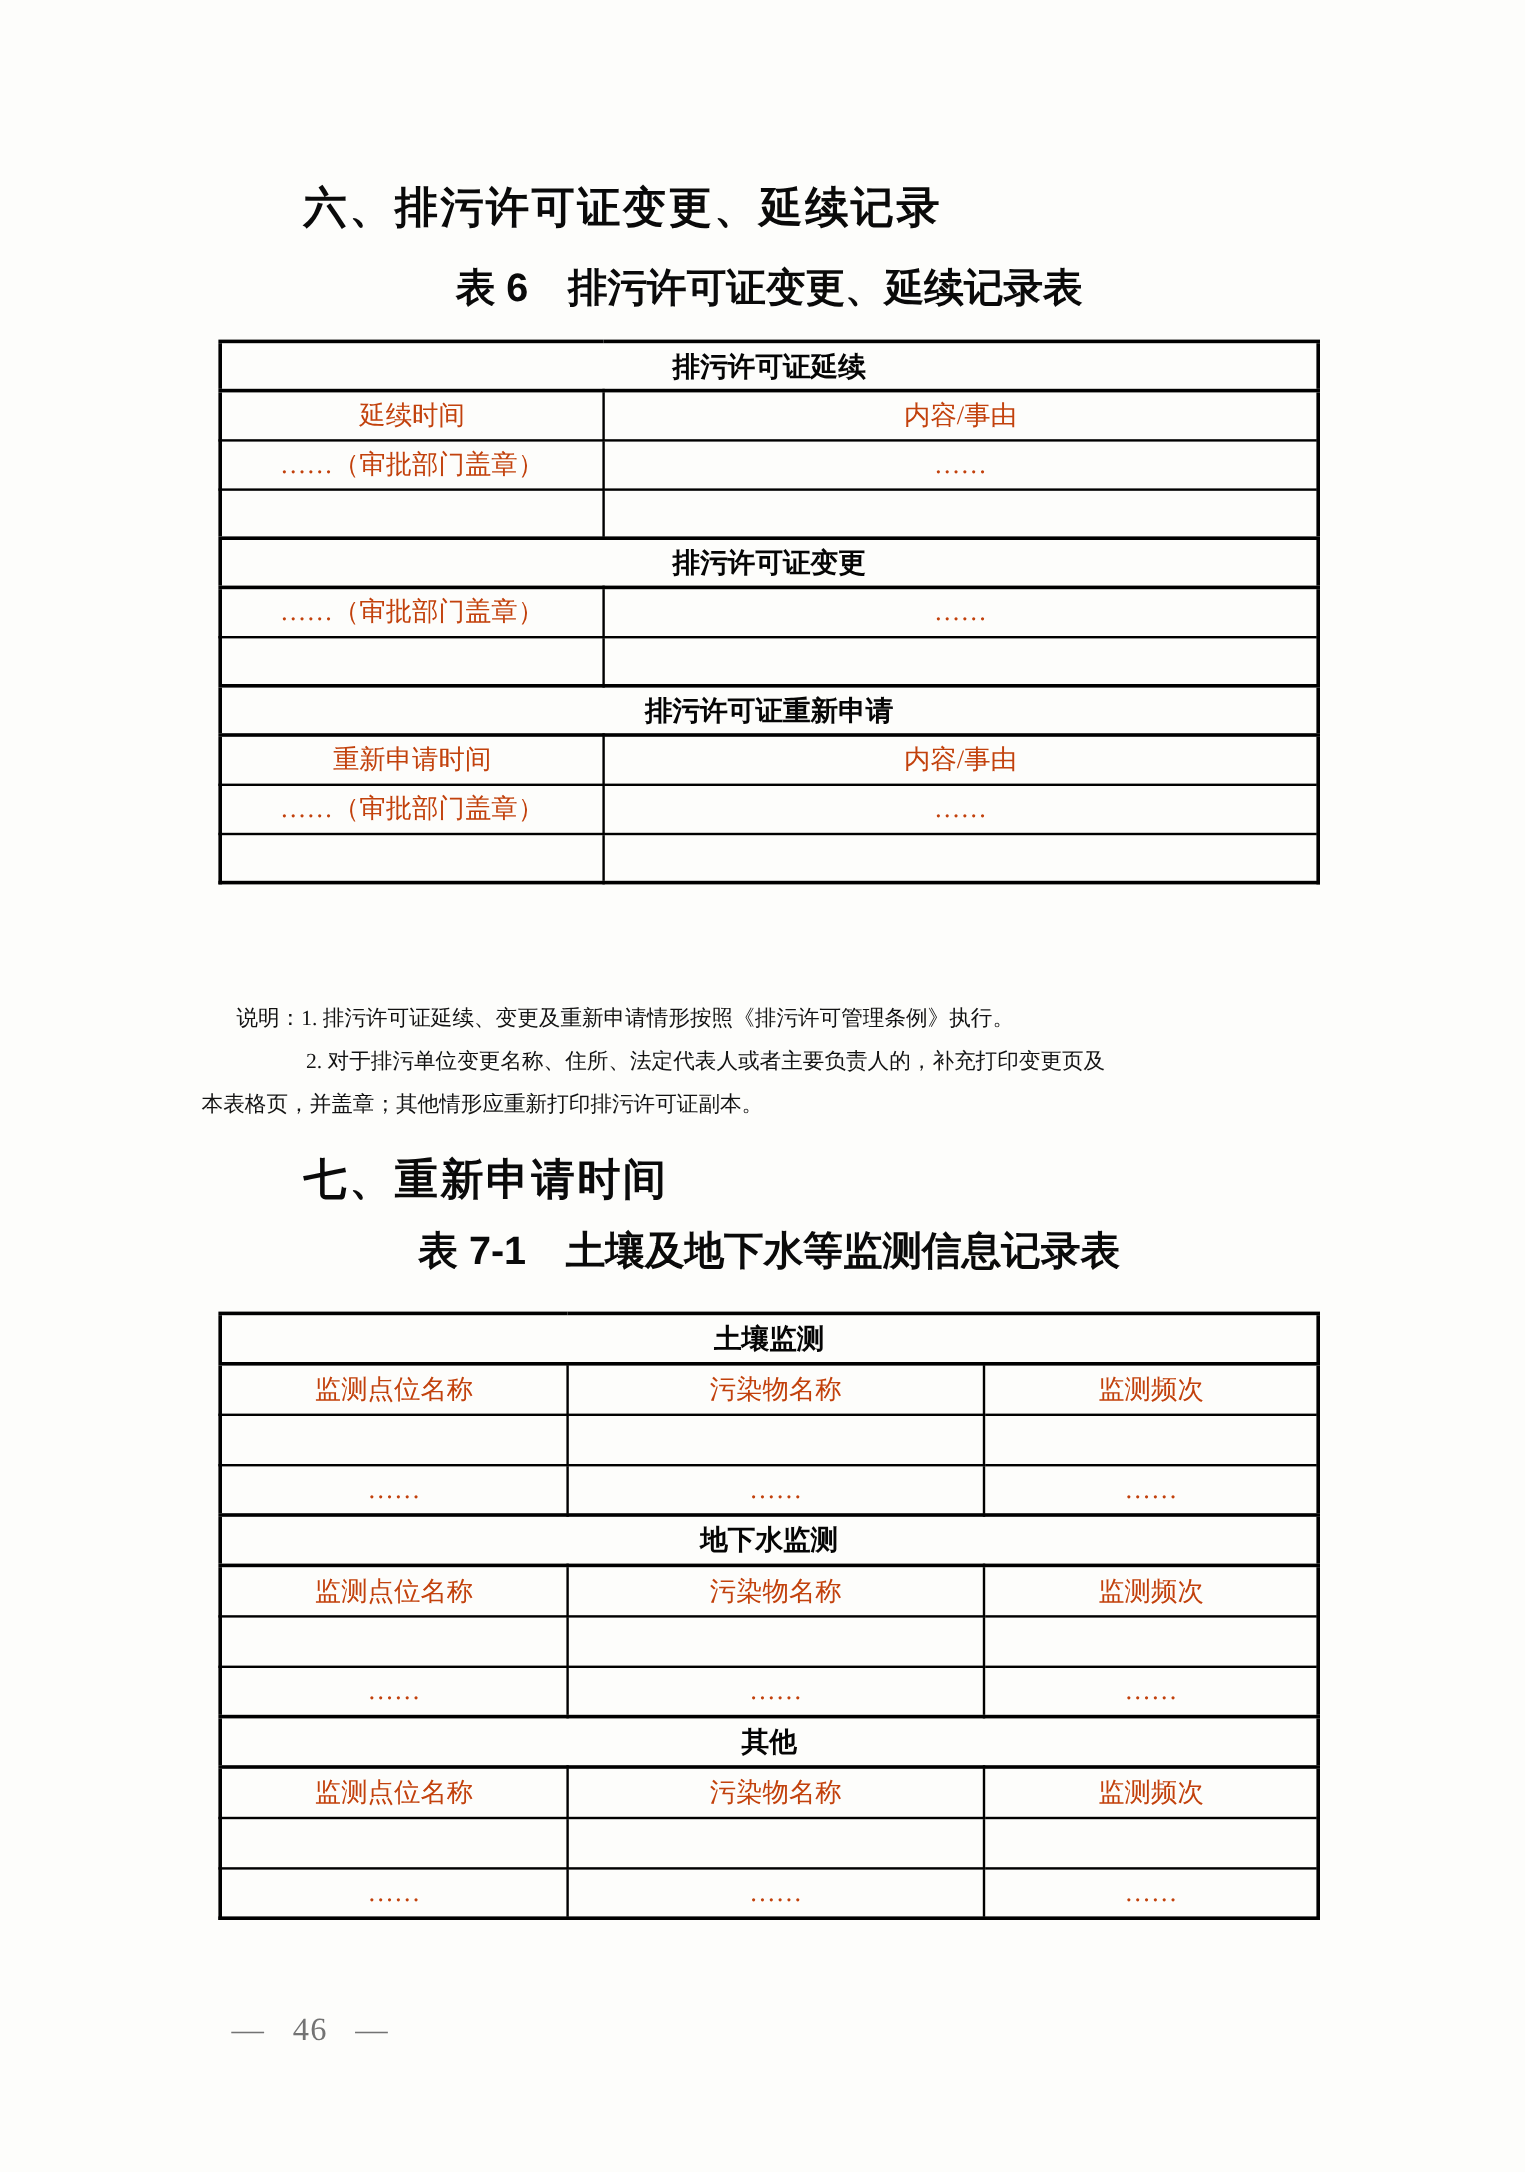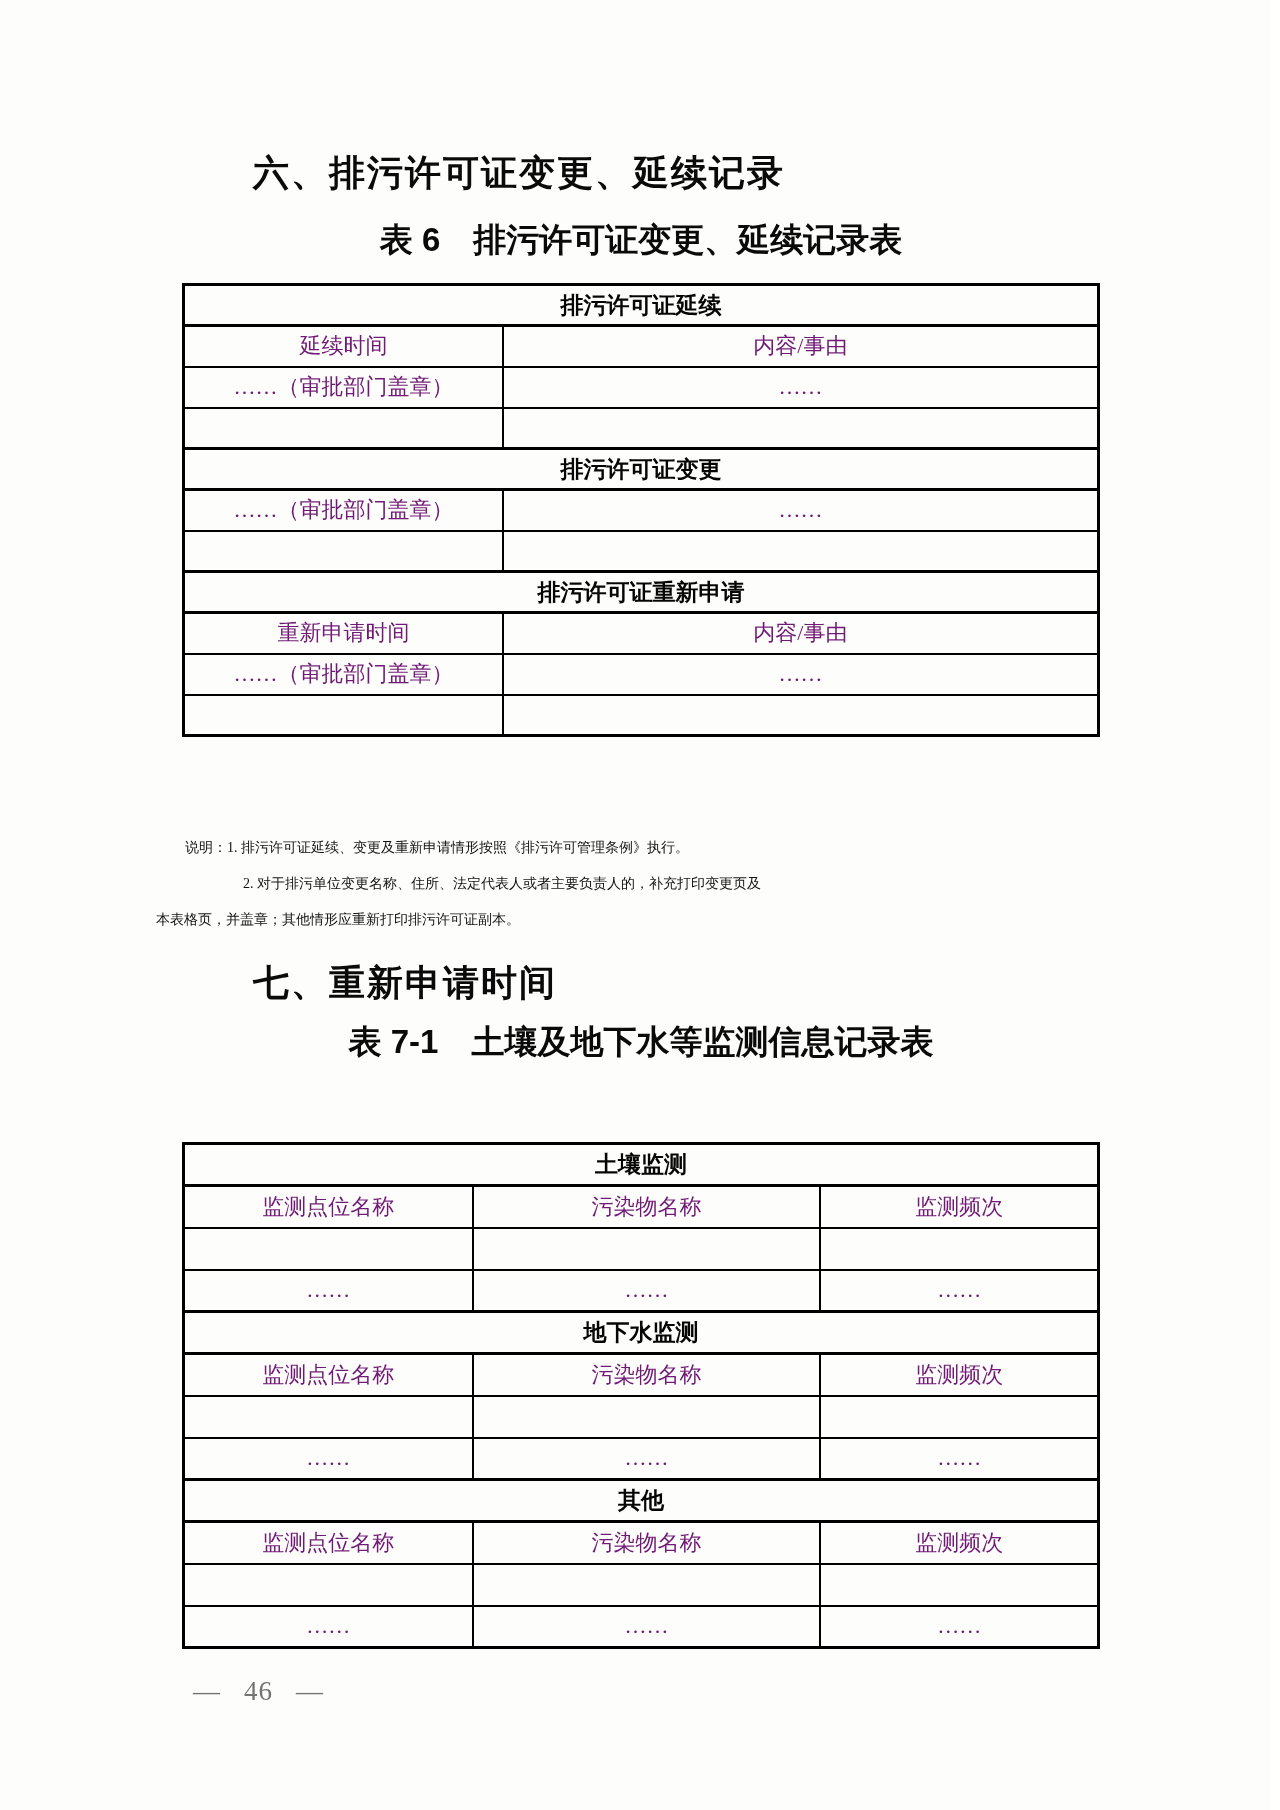--- a/index.html
+++ b/index.html
@@ -38,44 +38,44 @@
   #caption6 { top: 218px; }
   #caption7 { top: 1020px; }
 
   table.doc {
     position: absolute; left: 182px; width: 918px;
     border-collapse: collapse;
     table-layout: fixed;
     border: 3px solid #000;
   }
   #table6 { top: 283px; }
-  #table7 { top: 1142px; }
+  #table7 { top: 1093px; }
   table.doc td {
     border: 2px solid #000;
     text-align: center;
     vertical-align: middle;
     font-size: 22px;
-    color: #701a75;
+    color: #c2410c;
     height: 41px;
     padding: 0 4px;
     overflow: hidden;
     white-space: nowrap;
   }
   #table7 td { height: 42px; }
   table.doc tr.sec td {
     font-family: "Liberation Sans", sans-serif;
     font-weight: 700;
     font-size: 23px;
     color: #050505;
     border-top-width: 3px;
     border-bottom-width: 3px;
   }
   .notes {
-    position: absolute; left: 156px; top: 830px; width: 840px;
-    font-size: 14px;
+    position: absolute; left: 168px; top: 830px; width: 840px;
+    font-size: 18px;
     line-height: 36px;
     color: #121212;
   }
   .notes .l1 { padding-left: 29px; }
   .notes .l2 { padding-left: 87px; }
   .notes .l3 { padding-left: 0; }
   .footer {
     position: absolute; left: 193px; top: 1676px;
     font-size: 27px;
     color: #737373;

